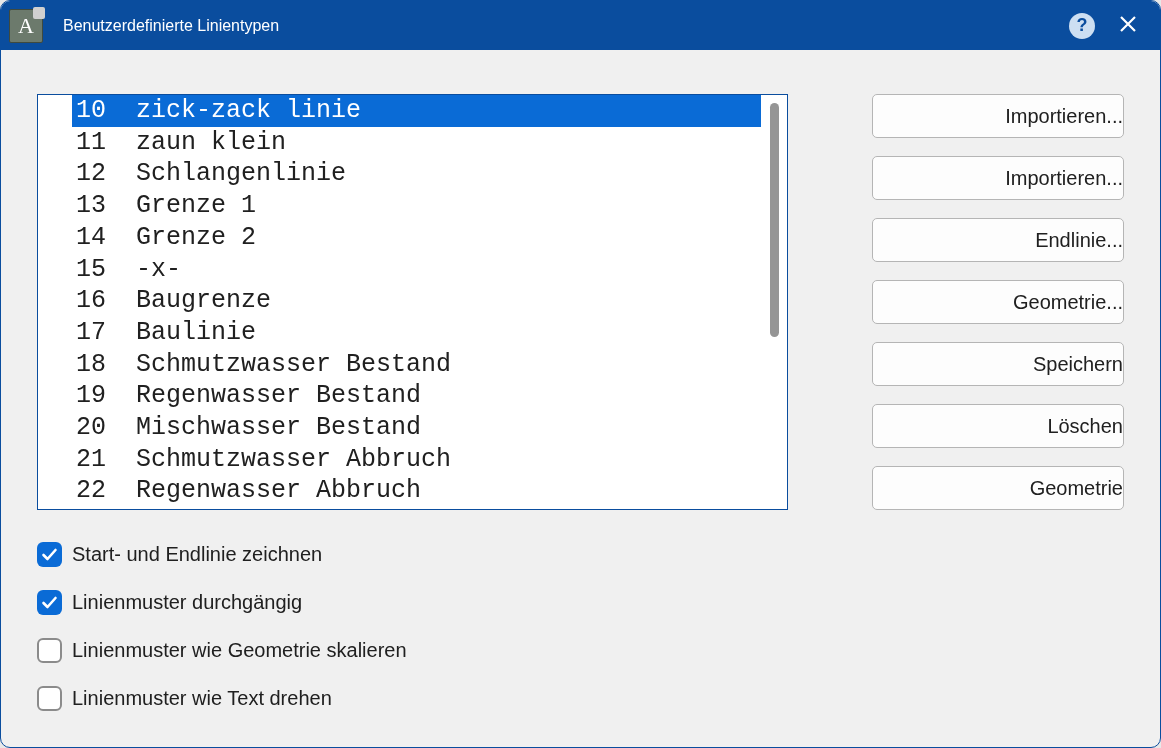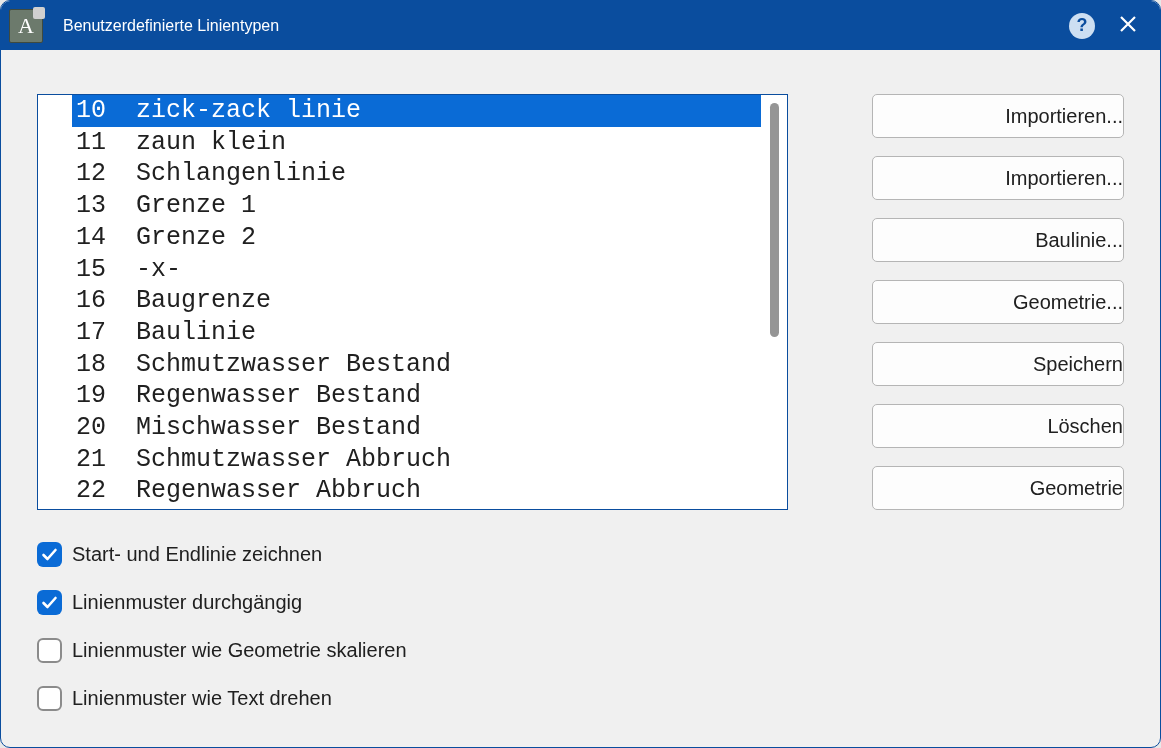--- a/index.html
+++ b/index.html
@@ -230,20 +230,20 @@
           <div class="checkbox-row">
             <div class="checkbox unchecked"></div>
             <span>Linienmuster wie Text drehen</span>
           </div>
         </div>
     </div>
 
     <div class="right-col">
       <button class="btn">Importieren...</button>
       <button class="btn">Importieren...</button>
-      <button class="btn">Baulinie...</button>
+      <button class="btn">Endlinie...</button>
       <button class="btn">Geometrie...</button>
       <button class="btn">Speichern</button>
       <button class="btn">Löschen</button>
       <button class="btn">Geometrie</button>
     </div>
   </div>
 </div>
 
 </body></html>

